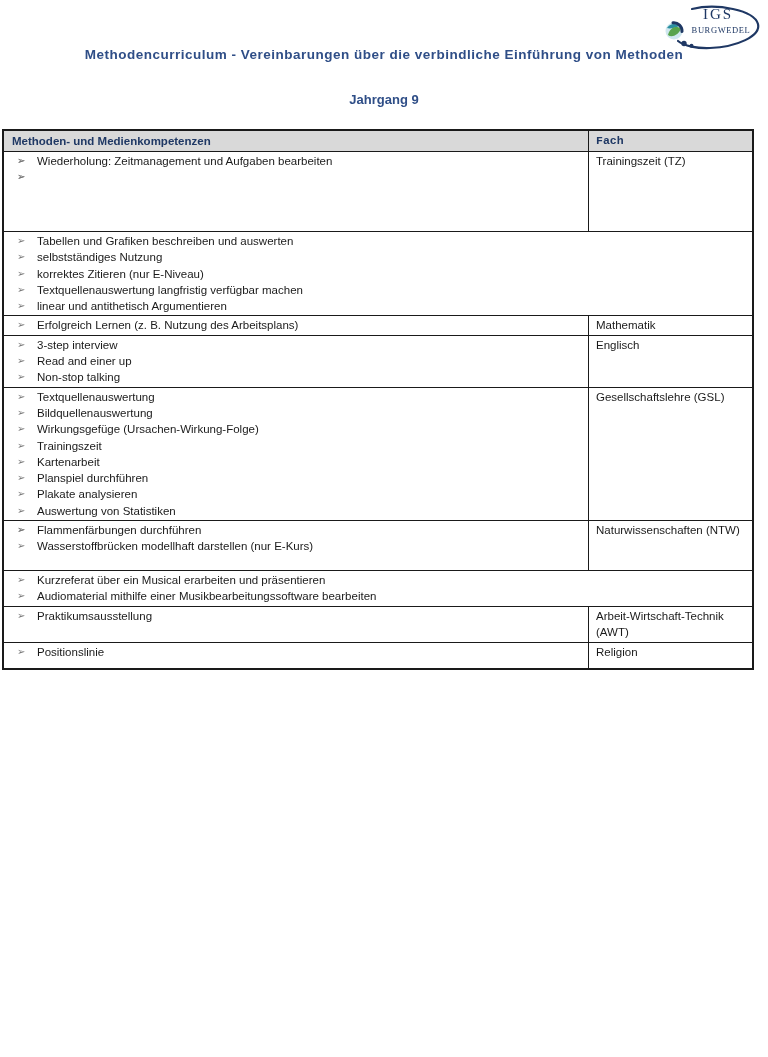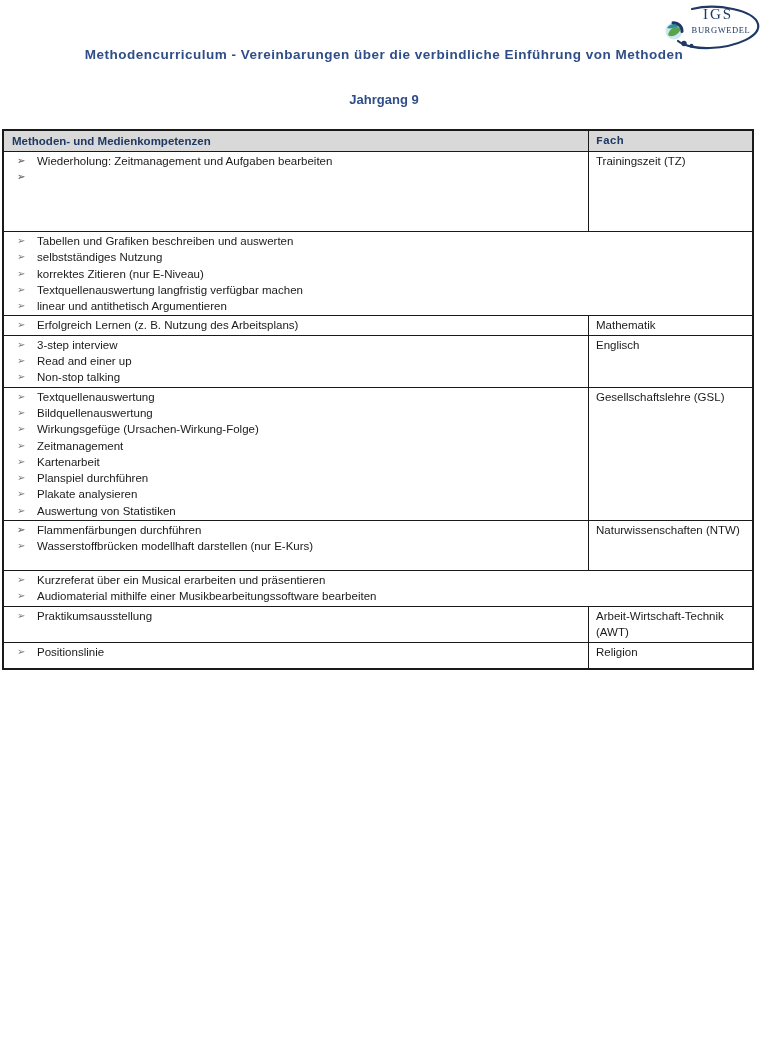--- a/index.html
+++ b/index.html
@@ -137,21 +137,21 @@
       <div class="li"><span class="bullet">➢</span><span>Non-stop talking</span></div>
     </div>
     <div class="c2">Englisch</div>
   </div>
 
   <div class="row" style="min-height:133px">
     <div class="c1">
       <div class="li"><span class="bullet">➢</span><span>Textquellenauswertung</span></div>
       <div class="li"><span class="bullet">➢</span><span>Bildquellenauswertung</span></div>
       <div class="li"><span class="bullet">➢</span><span>Wirkungsgefüge (Ursachen-Wirkung-Folge)</span></div>
-      <div class="li"><span class="bullet">➢</span><span>Zeitmanagement</span></div>
+      <div class="li"><span class="bullet">➢</span><span>Trainingszeit</span></div>
       <div class="li"><span class="bullet">➢</span><span>Kartenarbeit</span></div>
       <div class="li"><span class="bullet">➢</span><span>Planspiel durchführen</span></div>
       <div class="li"><span class="bullet">➢</span><span>Plakate analysieren</span></div>
       <div class="li"><span class="bullet">➢</span><span>Auswertung von Statistiken</span></div>
     </div>
     <div class="c2">Gesellschaftslehre (GSL)</div>
   </div>
 
   <div class="row" style="min-height:50px">
     <div class="c1">

